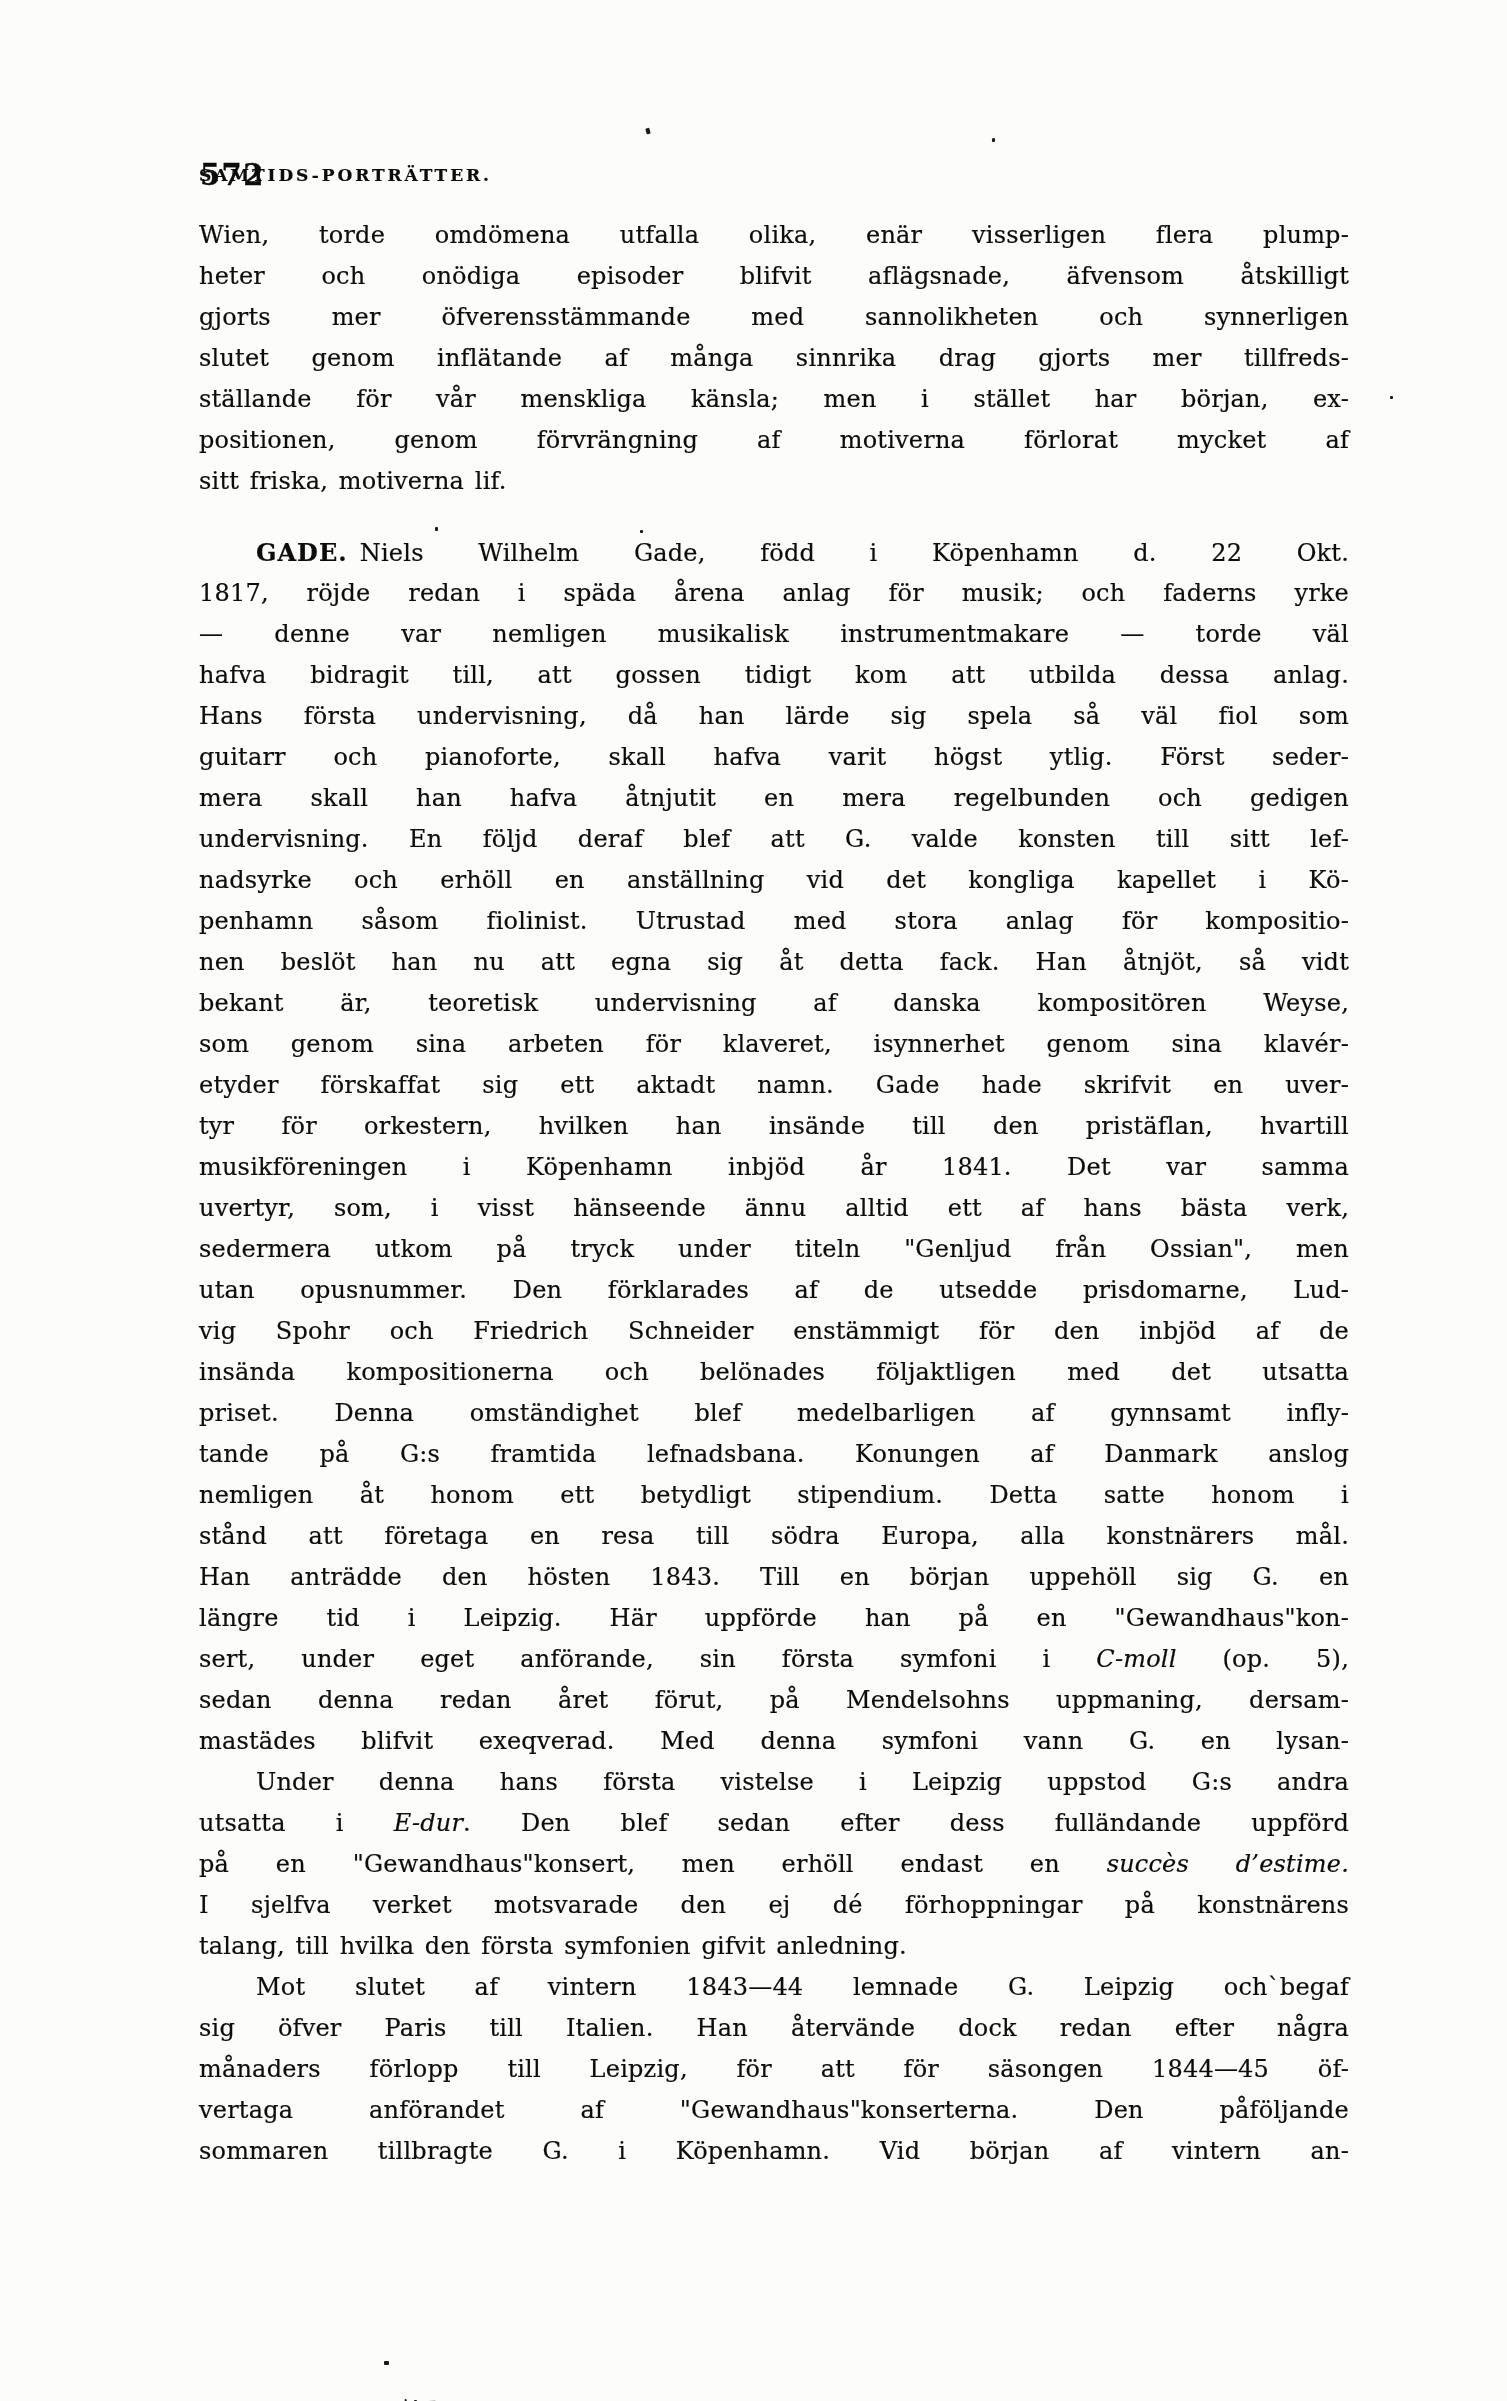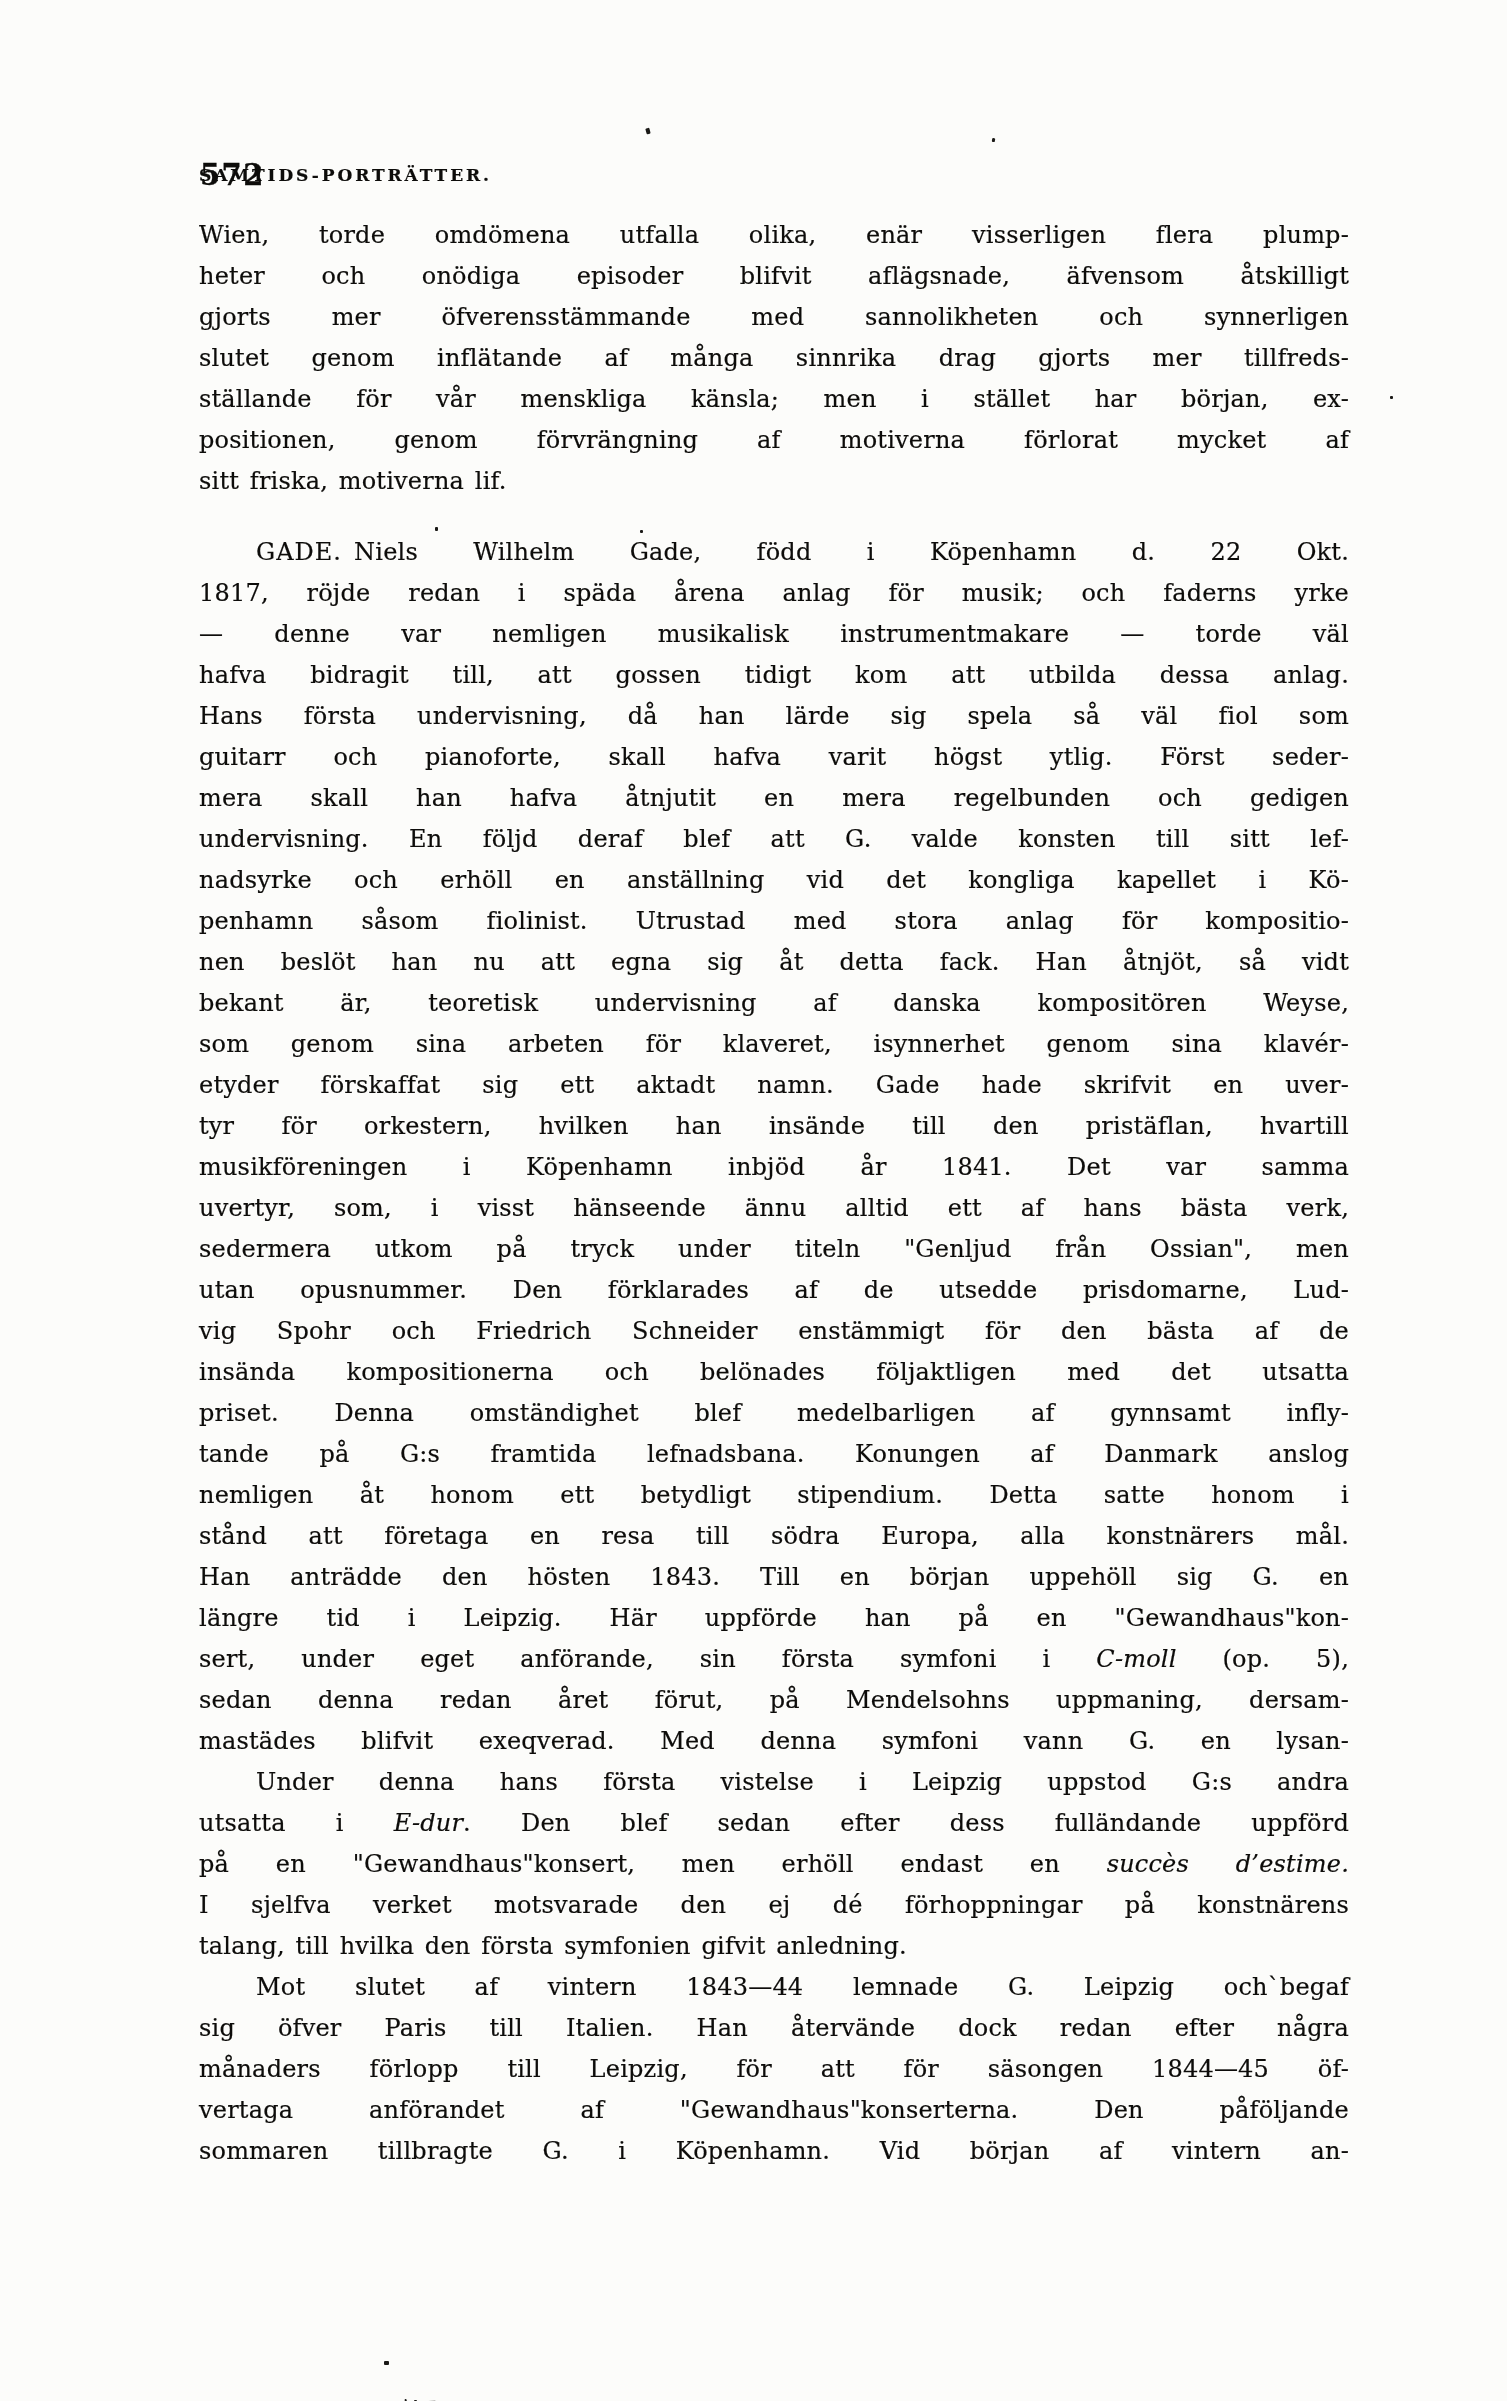--- a/index.html
+++ b/index.html
@@ -58,21 +58,21 @@
   .para { margin: 0; }
   .para.gap { margin-top: 30px; }
   .line {
     height: 41px;
     line-height: 41px;
     text-align: justify;
     text-align-last: justify;
   }
   .para.indent .line:first-child { text-indent: 57px; }
   .line.noj { text-align-last: left; }
-  .bold { font-weight: 400; letter-spacing: 1px; }
+  .bold { font-weight: 700; letter-spacing: 1px; }
   .italic { font-style: italic; }
   .artifact {
     position: absolute;
     background: #1a1916;
     border-radius: 1px;
   }
 </style>
 </head>
 <body>
 
@@ -105,21 +105,21 @@
         <div class="line"><span>penhamn såsom fiolinist.  Utrustad med stora anlag för kompositio-</span></div>
         <div class="line"><span>nen beslöt han nu att egna sig åt detta fack.  Han åtnjöt, så vidt</span></div>
         <div class="line"><span>bekant är, teoretisk undervisning af danska kompositören Weyse,</span></div>
         <div class="line"><span>som genom sina arbeten för klaveret, isynnerhet genom sina klavér-</span></div>
         <div class="line"><span>etyder förskaffat sig ett aktadt namn.  Gade hade skrifvit en uver-</span></div>
         <div class="line"><span>tyr för orkestern, hvilken han insände till den pristäflan, hvartill</span></div>
         <div class="line"><span>musikföreningen i Köpenhamn inbjöd år 1841.  Det var samma</span></div>
         <div class="line"><span>uvertyr, som, i visst hänseende ännu alltid ett af hans bästa verk,</span></div>
         <div class="line"><span>sedermera utkom på tryck under titeln "Genljud från Ossian", men</span></div>
         <div class="line"><span>utan opusnummer.  Den förklarades af de utsedde prisdomarne, Lud-</span></div>
-        <div class="line"><span>vig Spohr och Friedrich Schneider enstämmigt för den bästa af de</span></div>
+        <div class="line"><span>vig Spohr och Friedrich Schneider enstämmigt för den inbjöd af de</span></div>
         <div class="line"><span>insända kompositionerna och belönades följaktligen med det utsatta</span></div>
         <div class="line"><span>priset.  Denna omständighet blef medelbarligen af gynnsamt infly-</span></div>
         <div class="line"><span>tande på G:s framtida lefnadsbana.  Konungen af Danmark anslog</span></div>
         <div class="line"><span>nemligen åt honom ett betydligt stipendium.  Detta satte honom i</span></div>
         <div class="line"><span>stånd att företaga en resa till södra Europa, alla konstnärers mål.</span></div>
         <div class="line"><span>Han anträdde den hösten 1843.  Till en början uppehöll sig G. en</span></div>
         <div class="line"><span>längre tid i Leipzig.  Här uppförde han på en "Gewandhaus"kon-</span></div>
         <div class="line"><span>sert, under eget anförande, sin första symfoni i </span><span class="italic">C-moll</span><span> (op. 5),</span></div>
         <div class="line"><span>sedan denna redan året förut, på Mendelsohns uppmaning, dersam-</span></div>
         <div class="line"><span>mastädes blifvit exeqverad.  Med denna symfoni vann G. en lysan-</span></div>

